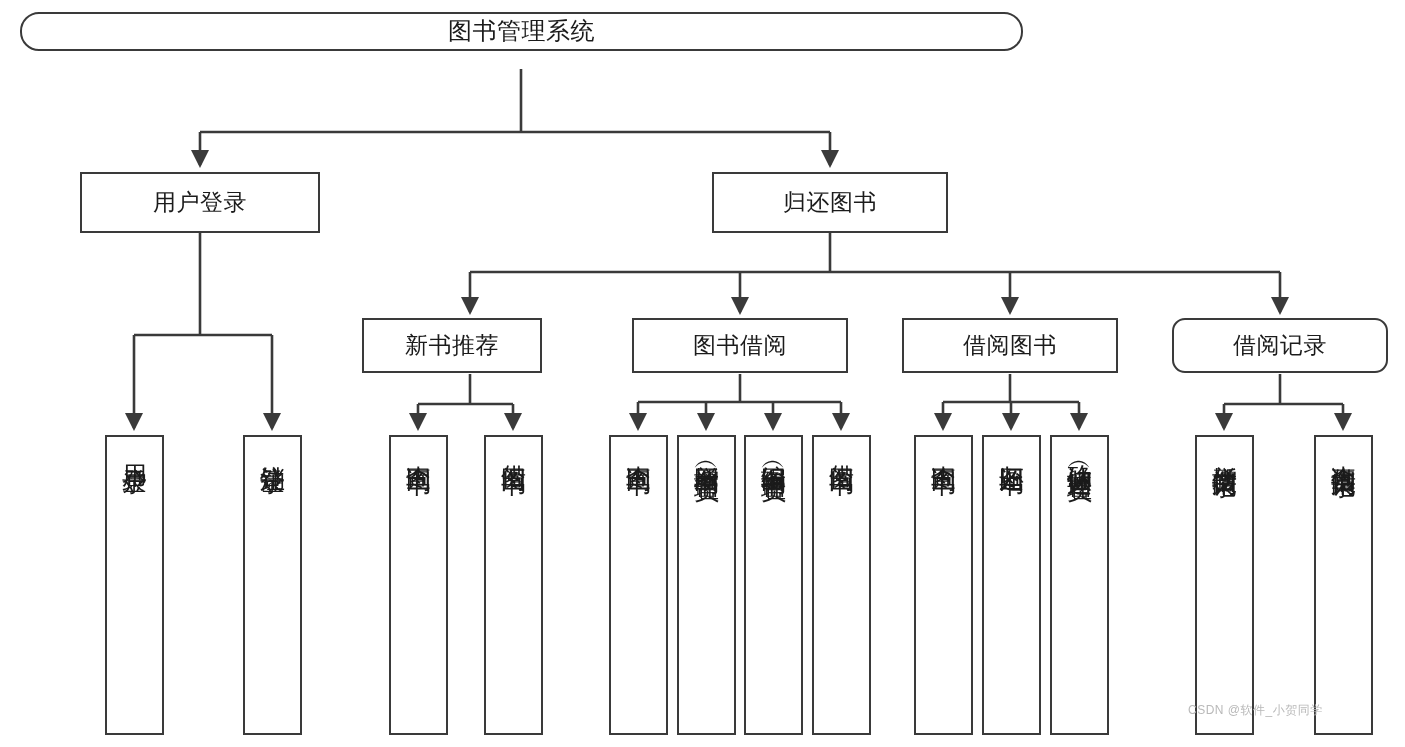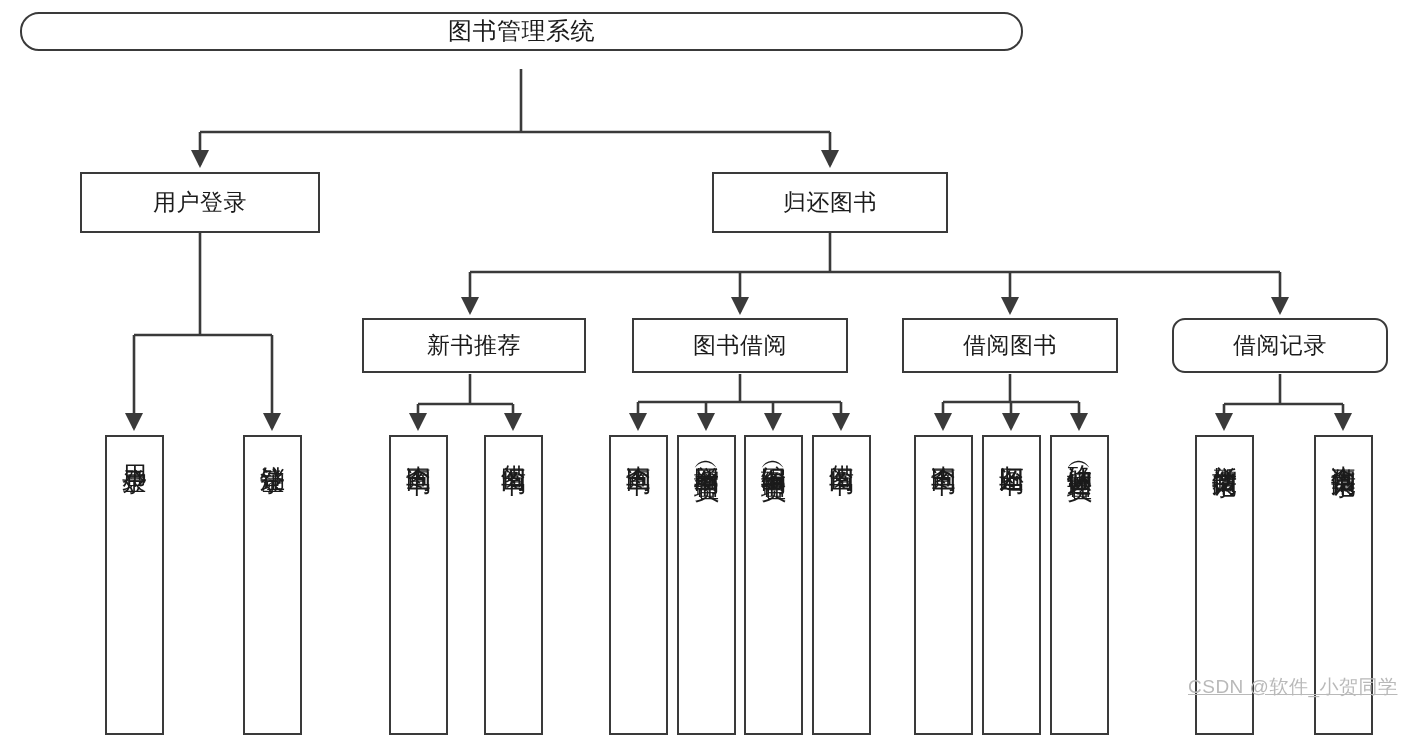--- a/index.html
+++ b/index.html
@@ -55,27 +55,26 @@
     font-size: 25px;
     letter-spacing: 2px;
     line-height: 1;
   }
   .node.root .label {
     font-size: 24px;
   }
   .watermark {
     position: absolute;
     left: 1188px;
-    top: 674px;
-    font-size: 19px;
+    top: 702px;
+    font-size: 12px;
     color: #b9b9b9;
     white-space: nowrap;
     z-index: 5;
     letter-spacing: 0.5px;
-    text-decoration: underline;
   }
 </style>
 </head>
 <body>
 
 <div id="canvas">
 
   <svg id="edges" viewBox="0 0 1405 747" xmlns="http://www.w3.org/2000/svg">
     <defs>
       <marker id="arrow" viewBox="0 0 12 12" refX="10" refY="6" markerWidth="7" markerHeight="7" orient="auto-start-reverse">
@@ -130,21 +129,21 @@
     <span class="label">图书管理系统</span>
   </div>
 
   <div class="node horiz" style="left:80px; top:172px; width:240px; height:61px;">
     <span class="label">用户登录</span>
   </div>
   <div class="node horiz" style="left:712px; top:172px; width:236px; height:61px;">
     <span class="label">归还图书</span>
   </div>
 
-  <div class="node horiz" style="left:362px; top:318px; width:224px; height:55px;align-items:center;">
+  <div class="node horiz" style="left:362px; top:318px; width:180px; height:55px;align-items:center;">
     <span class="label">新书推荐</span>
   </div>
   <div class="node horiz" style="left:632px; top:318px; width:216px; height:55px;">
     <span class="label">图书借阅</span>
   </div>
   <div class="node horiz" style="left:902px; top:318px; width:216px; height:55px;">
     <span class="label">借阅图书</span>
   </div>
   <div class="node horiz" style="left:1172px; top:318px; width:216px; height:55px;border-radius:13px;">
     <span class="label">借阅记录</span>

